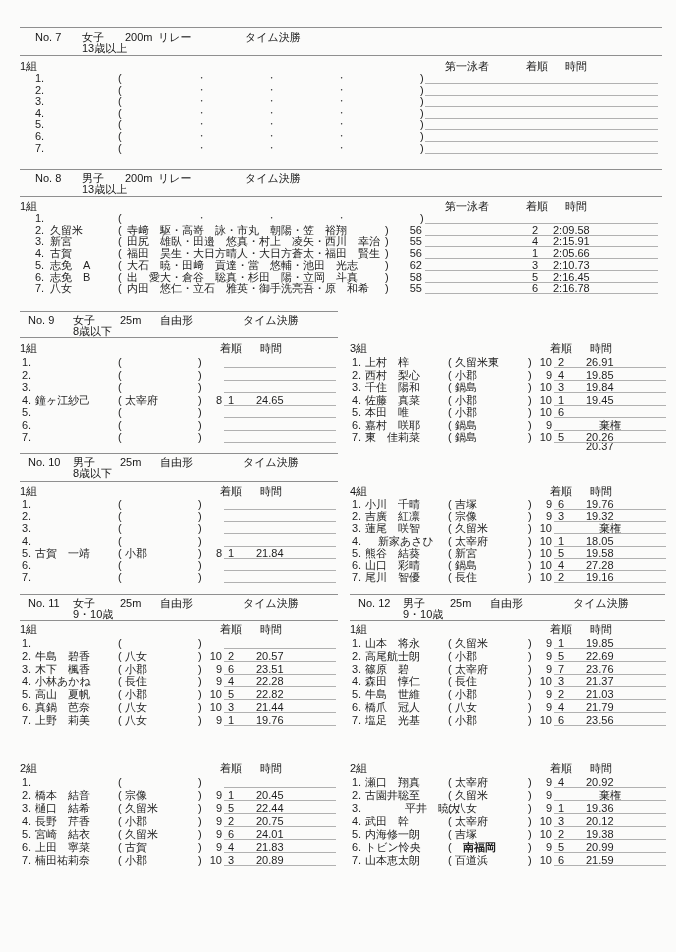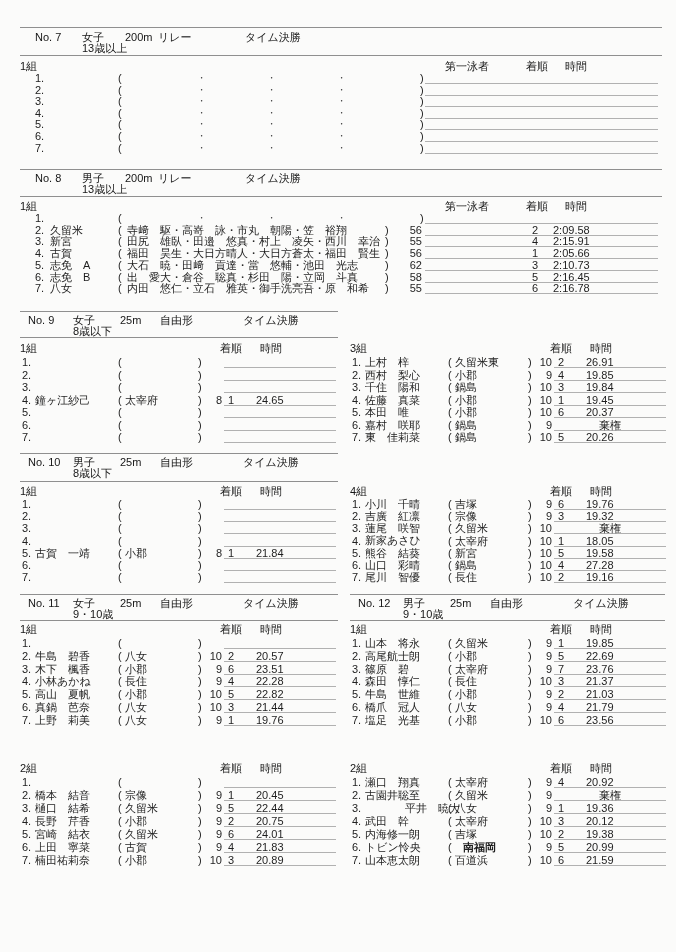--- a/index.html
+++ b/index.html
@@ -354,21 +354,21 @@
       </div>
       <div class="row" style="left: 350px; top: 406px;">
         <span class="num" style="left: 2px;">5.</span>
         <span style="left: 15px;">本田　唯</span>
         <span style="left: 98px;">(</span>
         <span style="left: 105px;">小郡</span>
         <span style="left: 178px;">)</span>
         <span class="age" style="left: 178px; width: 24px;">10</span>
         <div class="uline" style="left: 204px; width: 112px;"></div>
         <span style="left: 208px;">6</span>
-        <span style="left: 236px;">20.37</span>
+        <span style="left: 236px; margin-top: 34px;">20.37</span>
       </div>
       <div class="row" style="left: 350px; top: 418.5px;">
         <span class="num" style="left: 2px;">6.</span>
         <span style="left: 15px;">嘉村　咲耶</span>
         <span style="left: 98px;">(</span>
         <span style="left: 105px;">鍋島</span>
         <span style="left: 178px;">)</span>
         <span class="age" style="left: 178px; width: 24px;">9</span>
         <div class="uline" style="left: 204px; width: 112px;"></div>
         <span class="dq" style="left: 204px; width: 112px;">棄権</span>
@@ -468,21 +468,21 @@
         <span style="left: 15px;">蓮尾　咲智</span>
         <span style="left: 98px;">(</span>
         <span style="left: 105px;">久留米</span>
         <span style="left: 178px;">)</span>
         <span class="age" style="left: 178px; width: 24px;">10</span>
         <div class="uline" style="left: 204px; width: 112px;"></div>
         <span class="dq" style="left: 204px; width: 112px;">棄権</span>
       </div>
       <div class="row" style="left: 350px; top: 534.6px;">
         <span class="num" style="left: 2px;">4.</span>
-        <span style="left: 15px; font-family: Liberation Mono, monospace;">新家あさひ</span>
+        <span style="left: 28px;">新家あさひ</span>
         <span style="left: 98px;">(</span>
         <span style="left: 105px;">太宰府</span>
         <span style="left: 178px;">)</span>
         <span class="age" style="left: 178px; width: 24px;">10</span>
         <div class="uline" style="left: 204px; width: 112px;"></div>
         <span style="left: 208px;">1</span>
         <span style="left: 236px;">18.05</span>
       </div>
       <div class="row" style="left: 350px; top: 546.8px;">
         <span class="num" style="left: 2px;">5.</span>

